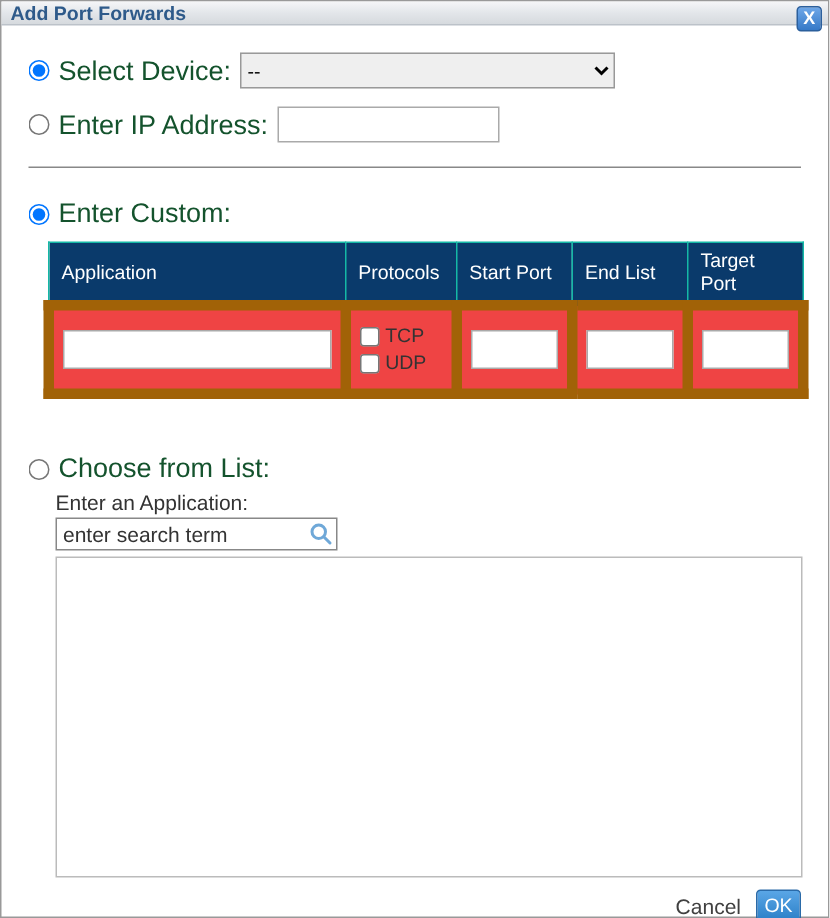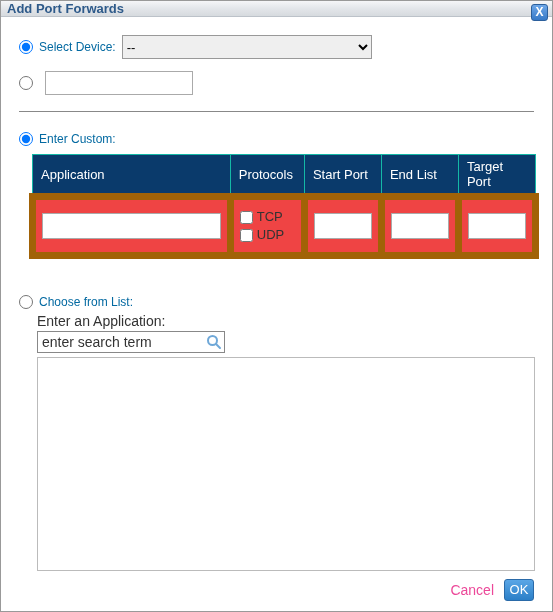--- a/index.html
+++ b/index.html
@@ -59,22 +59,22 @@
     display: flex;
     align-items: center;
     margin: 6px 0;
   }
   .radio {
     margin: 0 6px 0 0;
     width: 14px;
     height: 14px;
   }
   .lbl {
-    font-size: 12px;
-    color: #0369a1;
+    font-size: 18px;
+    color: #14532d;
   }
   select.device {
     margin-left: 6px;
     width: 250px;
     height: 24px;
     border: 1px solid #999;
     background: #efefef;
     font-size: 13px;
   }
   input.ip {
@@ -164,21 +164,21 @@
   }
   .footer {
     margin-top: auto;
     display: flex;
     justify-content: flex-end;
     align-items: center;
     gap: 10px;
     padding: 8px 0 4px 0;
   }
   .cancel-link {
-    color: #ec4899;
+    color: #404040;
     font-size: 14px;
     cursor: pointer;
   }
   .ok-btn {
     background: linear-gradient(to bottom, #5aa6e6, #2b7fc7);
     color: #fff;
     border: 1px solid #2a6aa8;
     border-radius: 3px;
     width: 30px;
     height: 22px;
@@ -203,20 +203,21 @@
     <div class="row">
       <input type="radio" name="devmode" class="radio" checked="" style="">
       <span class="lbl">Select Device:</span>
       <select class="device">
         <option>--</option>
       </select>
     </div>
 
     <div class="row">
       <input type="radio" name="devmode" class="radio" style="">
+      <span class="lbl">Enter IP Address:</span>
       <input type="text" class="ip" value="" style="">
     </div>
 
     <hr class="sep">
 
     <div class="row" style="margin-bottom:2px;">
       <input type="radio" name="mode" class="radio" checked="" style="">
       <span class="lbl">Enter Custom:</span>
     </div>
 

